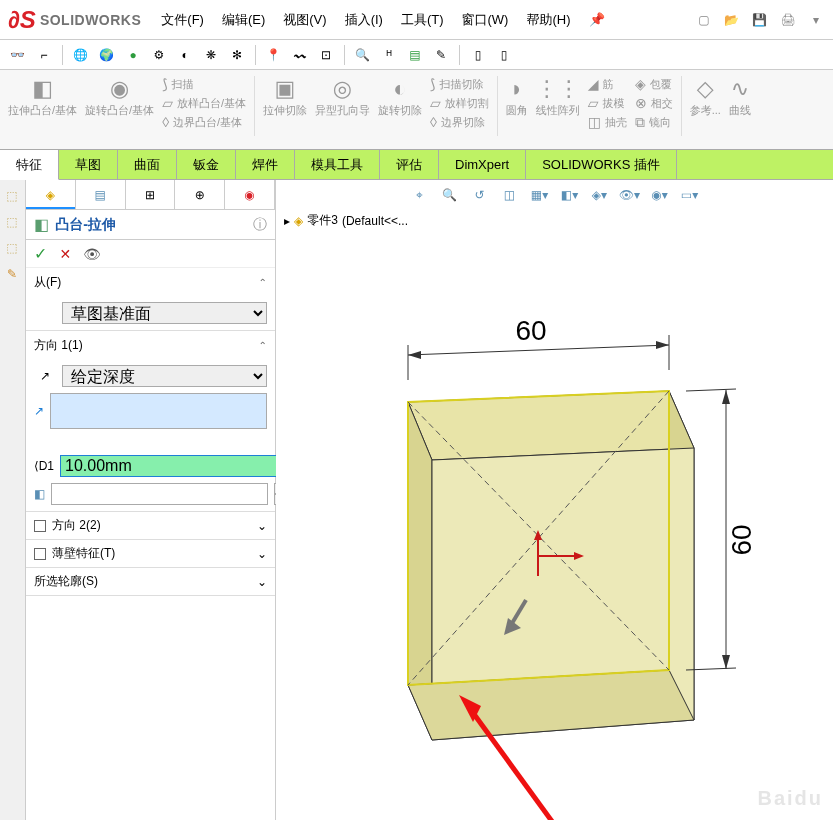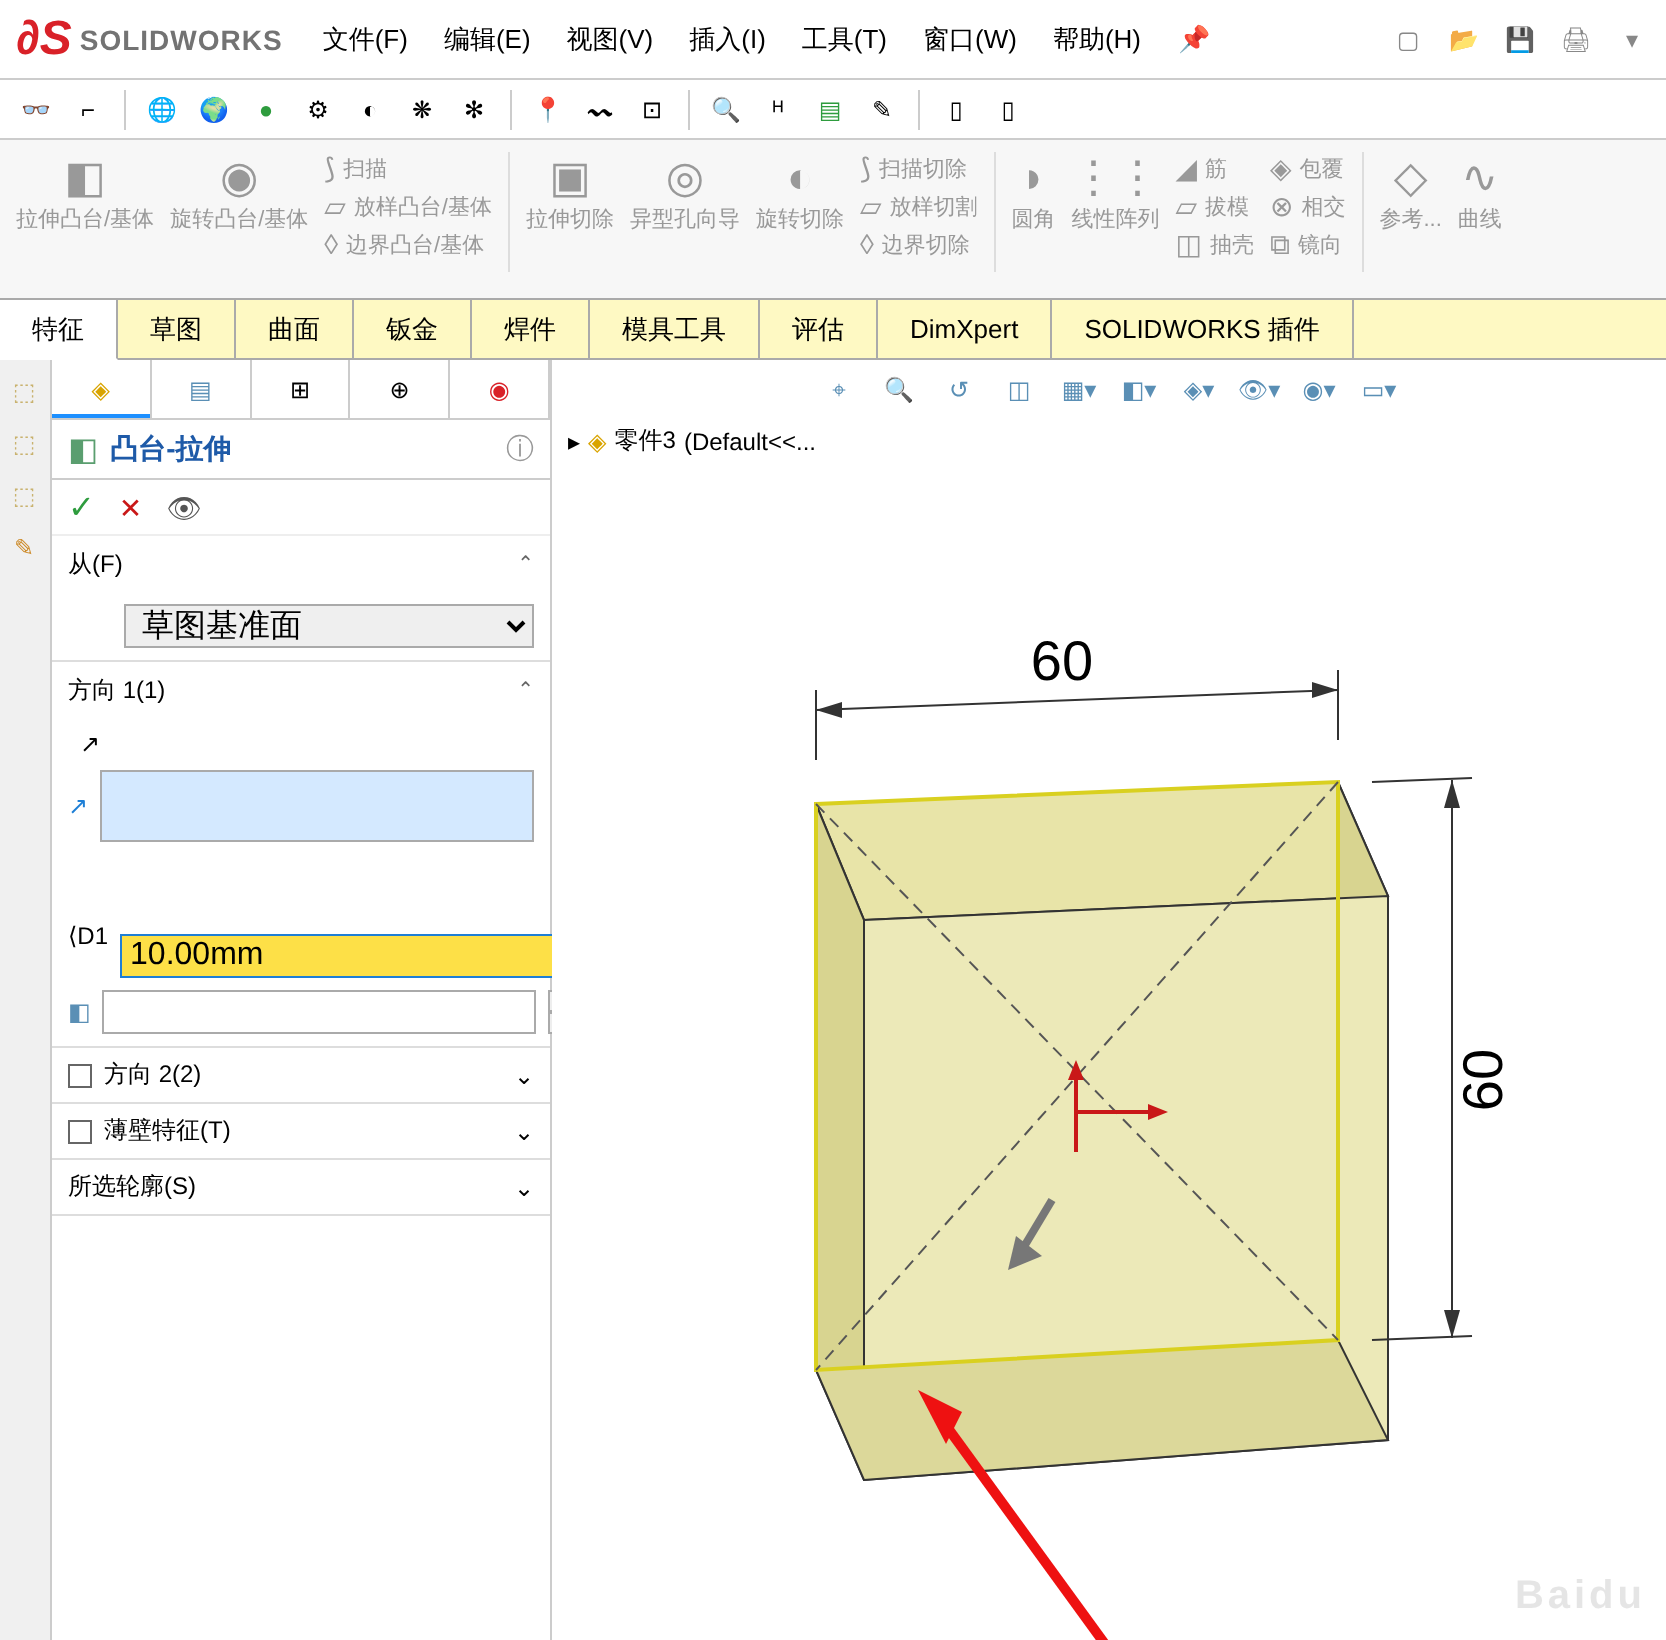--- a/index.html
+++ b/index.html
@@ -19,21 +19,21 @@
 .ticon { width: 20px; height: 20px; display: flex; align-items: center; justify-content: center; cursor: pointer; }
 
 .ribbon { height: 80px; border-bottom: 1px solid #aaa; display: flex; padding: 6px 8px; gap: 8px; background: #f7f7f7; }
 .ribbon-big { display: flex; flex-direction: column; align-items: center; gap: 2px; color: #999; cursor: pointer; font-size: 11px; text-align: center; line-height: 1.2; }
 .ribbon-big .ri { font-size: 22px; }
 .ribbon-col { display: flex; flex-direction: column; gap: 3px; }
 .ribbon-small { display: flex; align-items: center; gap: 4px; color: #999; font-size: 11px; cursor: pointer; }
 .ribbon-small .ri { font-size: 14px; }
 .rsep { width: 1px; height: 60px; background: #ddd; }
 
-.tabs { height: 30px; background: #fef9c3; border-bottom: 1px solid #aaa; display: flex; }
+.tabs { height: 30px; background: #bef264; border-bottom: 1px solid #aaa; display: flex; }
 .tab { padding: 0 16px; display: flex; align-items: center; border-right: 1px solid #aaa; cursor: pointer; font-size: 13px; }
 .tab.active { background: #fff; border-bottom: 1px solid #fff; margin-bottom: -1px; }
 
 .main { display: flex; height: calc(100% - 180px); }
 .left-rail { width: 26px; background: #f0f0f0; border-right: 1px solid #ccc; display: flex; flex-direction: column; gap: 6px; padding: 6px 2px; }
 .rail-icon { width: 20px; height: 20px; display: flex; align-items: center; justify-content: center; cursor: pointer; }
 
 .panel { width: 250px; border-right: 1px solid #ccc; background: #fff; display: flex; flex-direction: column; }
 .panel-tabs { height: 30px; display: flex; border-bottom: 1px solid #ccc; }
 .panel-tab { flex: 1; display: flex; align-items: center; justify-content: center; border-right: 1px solid #ccc; cursor: pointer; }
@@ -48,21 +48,21 @@
 .check { color: #2e9c3e; font-size: 16px; cursor: pointer; }
 .xmark { color: #c91818; font-size: 14px; cursor: pointer; }
 .eye { color: #555; font-size: 14px; cursor: pointer; }
 
 .section { border-bottom: 1px solid #ddd; }
 .section-header { height: 28px; display: flex; align-items: center; padding: 0 8px; justify-content: space-between; cursor: pointer; }
 .section-header .chev { color: #666; font-size: 10px; }
 .section-body { padding: 6px 8px; display: flex; flex-direction: column; gap: 6px; }
 .field-row { display: flex; align-items: center; gap: 6px; }
 .field-row select, .field-row input[type=text] { flex: 1; height: 22px; border: 1px solid #aaa; padding: 0 4px; font-size: 16px; }
-.field-row input.highlight { background: #fde047; border: 1px solid #1e7fd6; margin-top: 20px; }
+.field-row input.highlight { background: #86efac; border: 1px solid #1e7fd6; }
 .spinner { display: flex; flex-direction: column; }
 .spinner button { width: 16px; height: 11px; border: 1px solid #aaa; background: #eee; font-size: 6px; line-height: 1; cursor: pointer; padding: 0; }
 .chk-row { display: flex; align-items: center; gap: 6px; padding-left: 30px; color: #999; }
 .chk-row input { accent-color: #888; }
 .closed-section { height: 28px; display: flex; align-items: center; padding: 0 8px; justify-content: space-between; border-bottom: 1px solid #ddd; cursor: pointer; }
 .closed-section .box { width: 12px; height: 12px; border: 1px solid #666; margin-right: 6px; }
 .closed-left { display: flex; align-items: center; }
 
 .viewport { flex: 1; background: #fff; position: relative; overflow: hidden; }
 .view-toolbar { position: absolute; top: 4px; left: 50%; transform: translateX(-50%); display: flex; gap: 8px; z-index: 5; }
@@ -290,20 +290,23 @@
     </div>
 
     <div class="section">
       <div class="section-header">
         <span>方向 1(1)</span>
           <span class="chev">⌃</span>
       </div>
       <div class="section-body">
         <div class="field-row">
           <span style="width:22px;text-align:center">↗</span>
+          <select>
+            <option>给定深度</option>
+          </select>
         </div>
         <div class="field-row">
           <span style="width:22px;text-align:center;color:#1e7fd6">↗</span>
           <input type="text" value="" style="height: 36px; background: rgb(212, 233, 255);">
         </div>
         <div style="height:14px"></div>
         <div class="field-row">
           <span style="width:22px;text-align:left">⟨D1</span>
           <input type="text" class="highlight" value="10.00mm" style="">
           <div class="spinner">

